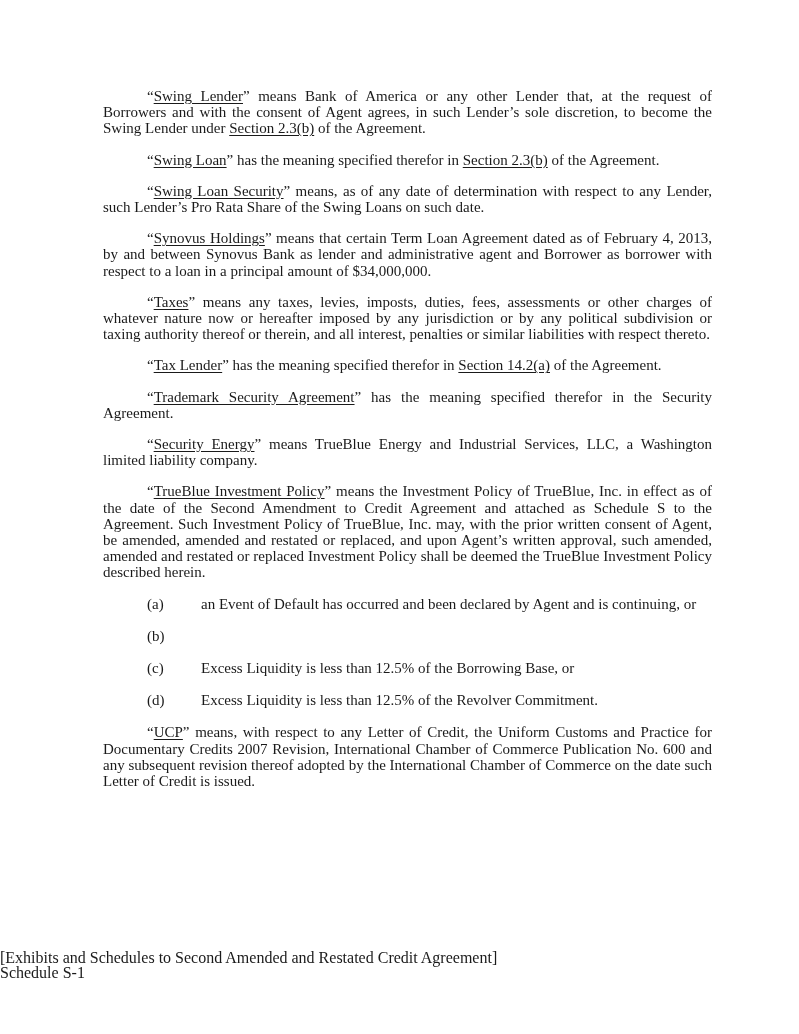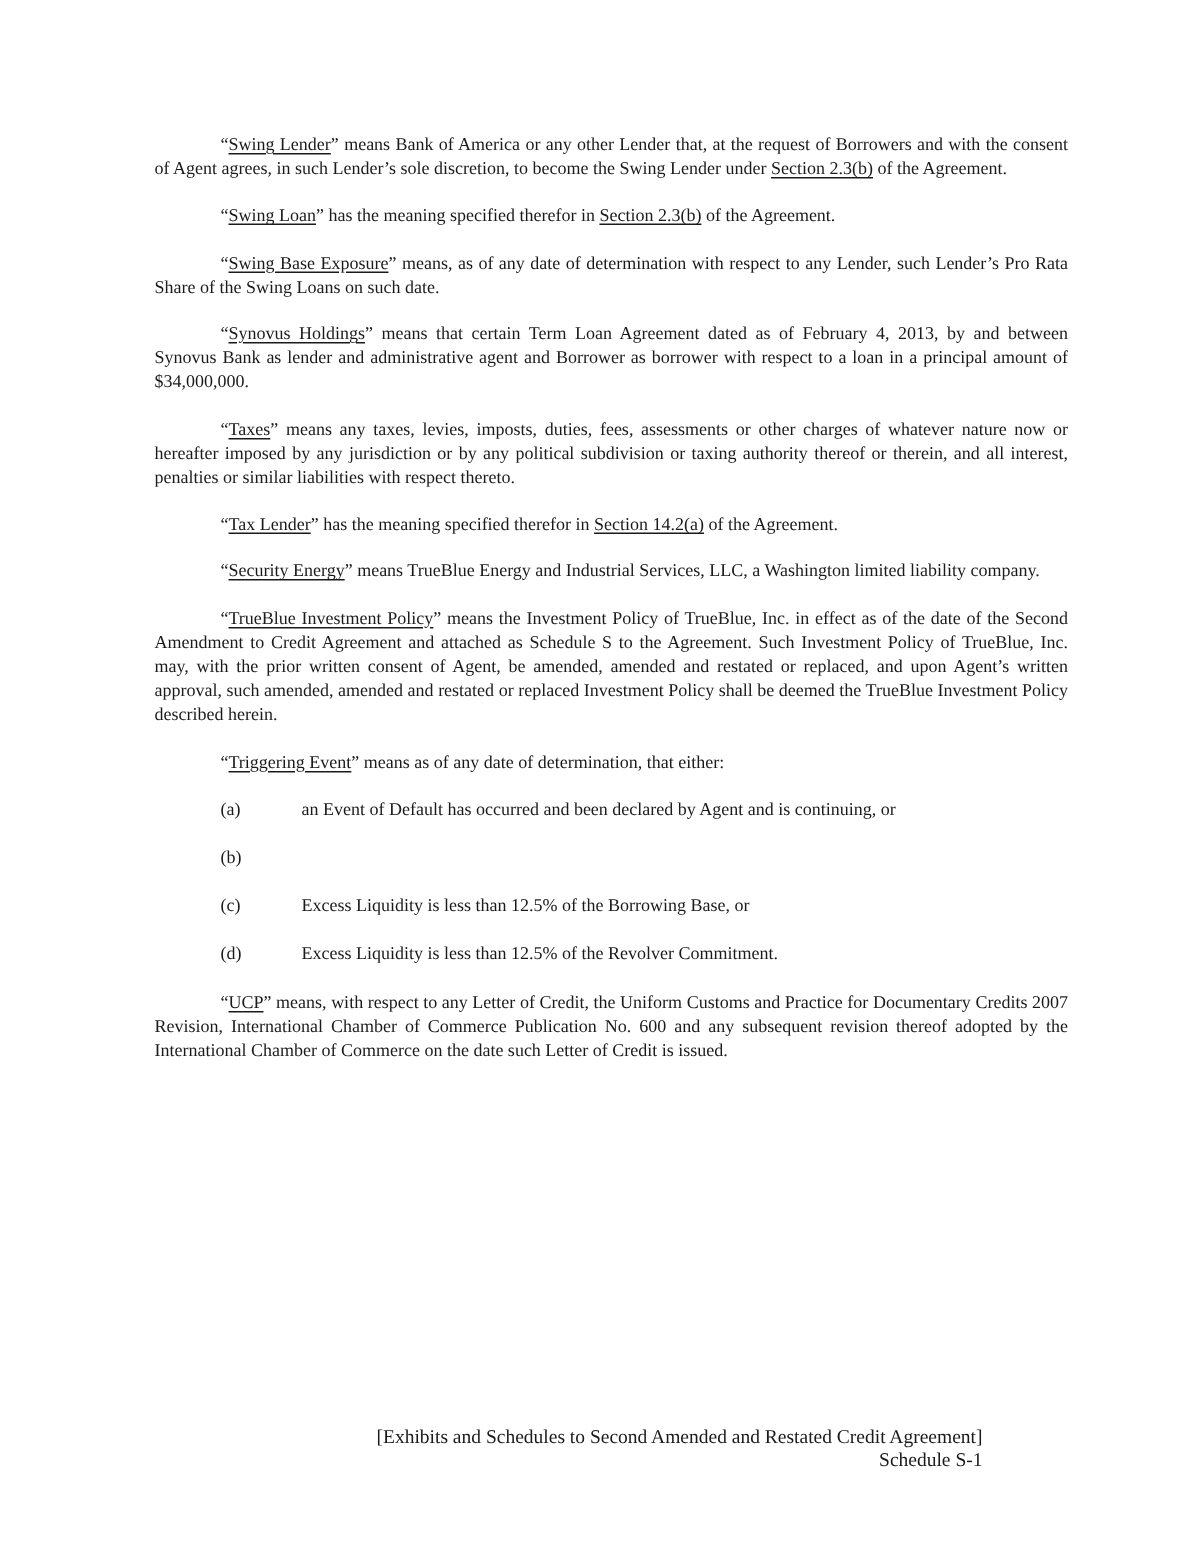--- a/index.html
+++ b/index.html
@@ -1,52 +1,52 @@
 <!DOCTYPE html>
 <html><head>
   <meta charset="utf-8">
   <style>
     html, body { margin: 0; padding: 0; background: #ffffff; }
     body { width: 799px; height: 1034px; position: relative; overflow: hidden;
       font-family: "Liberation Serif", "DejaVu Serif", serif; color: #1a1a1a; }
-    .page { position: absolute; left: 103px; top: 88px; width: 609px; font-size: 12px; line-height: 16.2px; }
+    .page { position: absolute; left: 103px; top: 88px; width: 609px; font-size: 15px; line-height: 16.2px; }
     .para { margin: 0 0 15px 0; text-align: justify; }
     .para .indent { display: inline-block; width: 44px; }
     .term { text-decoration: underline; text-underline-offset: 2px; }
     .ref { text-decoration: underline; text-underline-offset: 2px; }
     .list-item { margin: 0 0 16px 0; display: flex; }
     .list-item .label { width: 54px; padding-left: 0; }
     .ucc { margin: 0 0 16px 44px; }
-    .footer { position: absolute; left: 0; width: 655px; top: 950px; text-align: right; font-size: 13px; line-height: 15px; }
+    .footer { position: absolute; left: 0; width: 655px; top: 950px; text-align: left; font-size: 16px; line-height: 15px; }
   </style>
 </head>
 <body>
 
 <div class="page">
 
   <p class="para"><span class="indent"></span><span>“</span><span class="term">Swing Lender</span><span>”</span><span> means Bank of America or any other Lender that, at the request of Borrowers and with the consent of Agent agrees, in such Lender’s sole discretion, to become the Swing Lender under </span><span class="ref">Section 2.3(b)</span><span> of the Agreement.</span></p>
 
   <p class="para"><span class="indent"></span><span>“</span><span class="term">Swing Loan</span><span>”</span><span> has the meaning specified therefor in </span><span class="ref">Section 2.3(b)</span><span> of the Agreement.</span></p>
 
-  <p class="para"><span class="indent"></span><span>“</span><span class="term">Swing Base Exposure</span><span>”</span><span> means, as of any date of determination with respect to any Lender, such Lender’s Pro Rata Share of the Swing Loans on such date.</span></p>
+  <p class="para"><span class="indent"></span><span>“</span><span class="term">Swing Loan Security</span><span>”</span><span> means, as of any date of determination with respect to any Lender, such Lender’s Pro Rata Share of the Swing Loans on such date.</span></p>
 
   <p class="para"><span class="indent"></span><span>“</span><span class="term">Synovus Holdings</span><span>”</span><span> means that certain Term Loan Agreement dated as of February 4, 2013, by and between Synovus Bank as lender and administrative agent and Borrower as borrower with respect to a loan in a principal amount of $34,000,000.</span></p>
 
 
 
   <p class="para"><span class="indent"></span><span>“</span><span class="term">Taxes</span><span>”</span><span> means any taxes, levies, imposts, duties, fees, assessments or other charges of whatever nature now or hereafter imposed by any jurisdiction or by any political subdivision or taxing authority thereof or therein, and all interest, penalties or similar liabilities with respect thereto.</span></p>
 
   <p class="para"><span class="indent"></span><span>“</span><span class="term">Tax Lender</span><span>”</span><span> has the meaning specified therefor in </span><span class="ref">Section 14.2(a)</span><span> of the Agreement.</span></p>
 
+  <p class="para"><span class="indent"></span><span>“</span><span class="term">Trademark Security Agreement</span><span>”</span><span> has the meaning specified therefor in the Security Agreement.</span></p>
 
   <p class="para"><span class="indent"></span><span>“</span><span class="term">Security Energy</span><span>”</span><span> means TrueBlue Energy and Industrial Services, LLC, a Washington limited liability company.</span></p>
 
   <p class="para"><span class="indent"></span><span>“</span><span class="term">TrueBlue Investment Policy</span><span>”</span><span> means the Investment Policy of TrueBlue, Inc. in effect as of the date of the Second Amendment to Credit Agreement and attached as Schedule S to the Agreement.  Such Investment Policy of TrueBlue, Inc. may, with the prior written consent of Agent, be amended, amended and restated or replaced, and upon Agent’s written approval, such amended, amended and restated or replaced Investment Policy shall be deemed the TrueBlue Investment Policy described herein.</span></p>
 
-  <p class="para"><span class="indent"></span><span>“</span><span class="term">Triggering Event</span><span>”</span><span> means as of any date of determination, that either:</span></p>
 
   <div class="list-item" style="margin-left:44px">
     <span class="label">(a)</span>
     <span>an Event of Default has occurred and been declared by Agent and is continuing, or</span>
   </div>
   <div class="list-item" style="margin-left:44px">
     <span class="label">(b)</span>
   </div>
   <div class="list-item" style="margin-left:44px">
     <span class="label">(c)</span>

